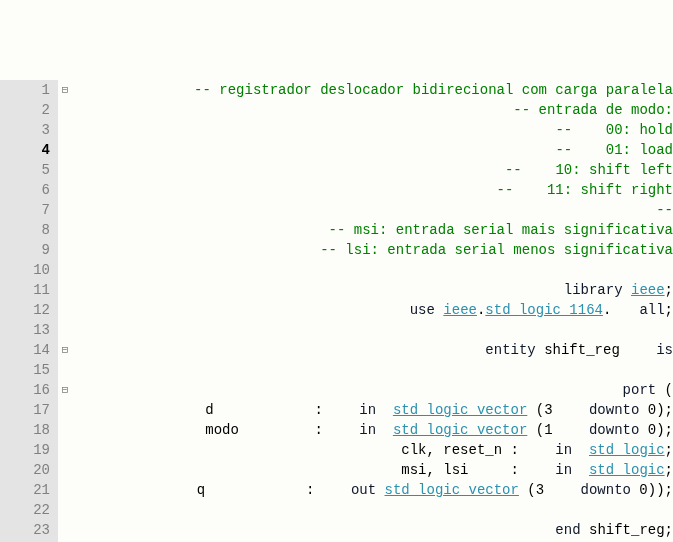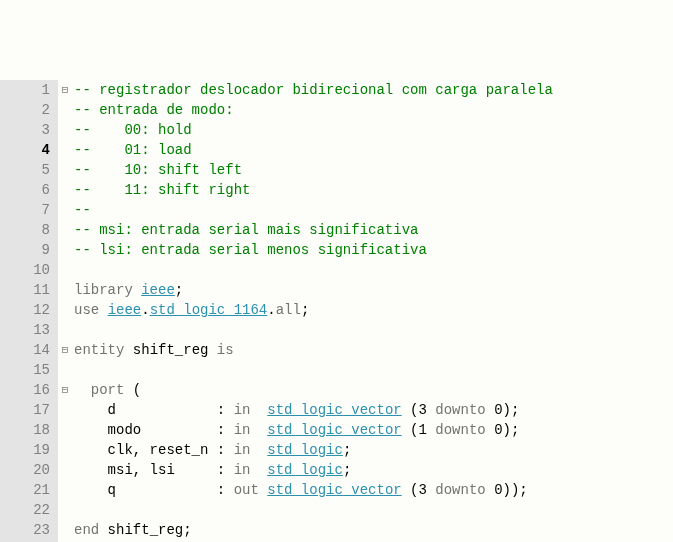--- a/index.html
+++ b/index.html
@@ -34,23 +34,23 @@
       background: #fdfdfa;
       color: #808080;
       user-select: none;
       text-align: center;
     }
     .fold-col .fm { height: 20px; font-size: 11px; line-height: 20px; }
     .code {
       flex: 1;
       padding-left: 2px;
     }
-    .code .line { height: 20px; }
+    .code .line { height: 20px; text-align: right; }
     .c  { color: #008000; }   
-    .k  { color: #737373; }   
+    .k  { color: #0f172a; margin-left: 28px; }   
     .t  { color: #2b91af; text-decoration: underline; }   
     .n  { color: #000000; }   
     .p  { color: #000000; }   
   </style>
 </head>
 <body>
 
 
 
 <div class="editor">

